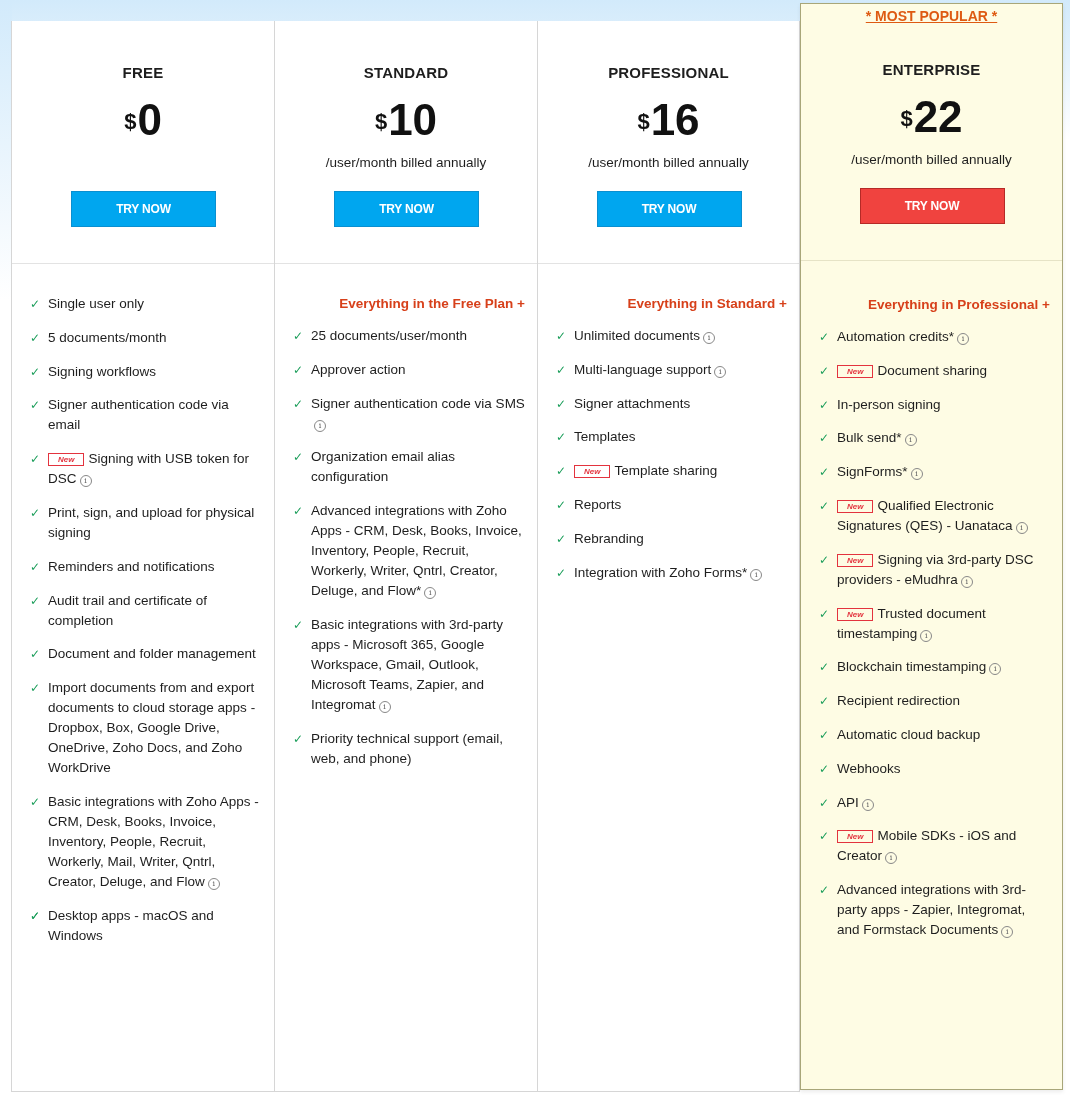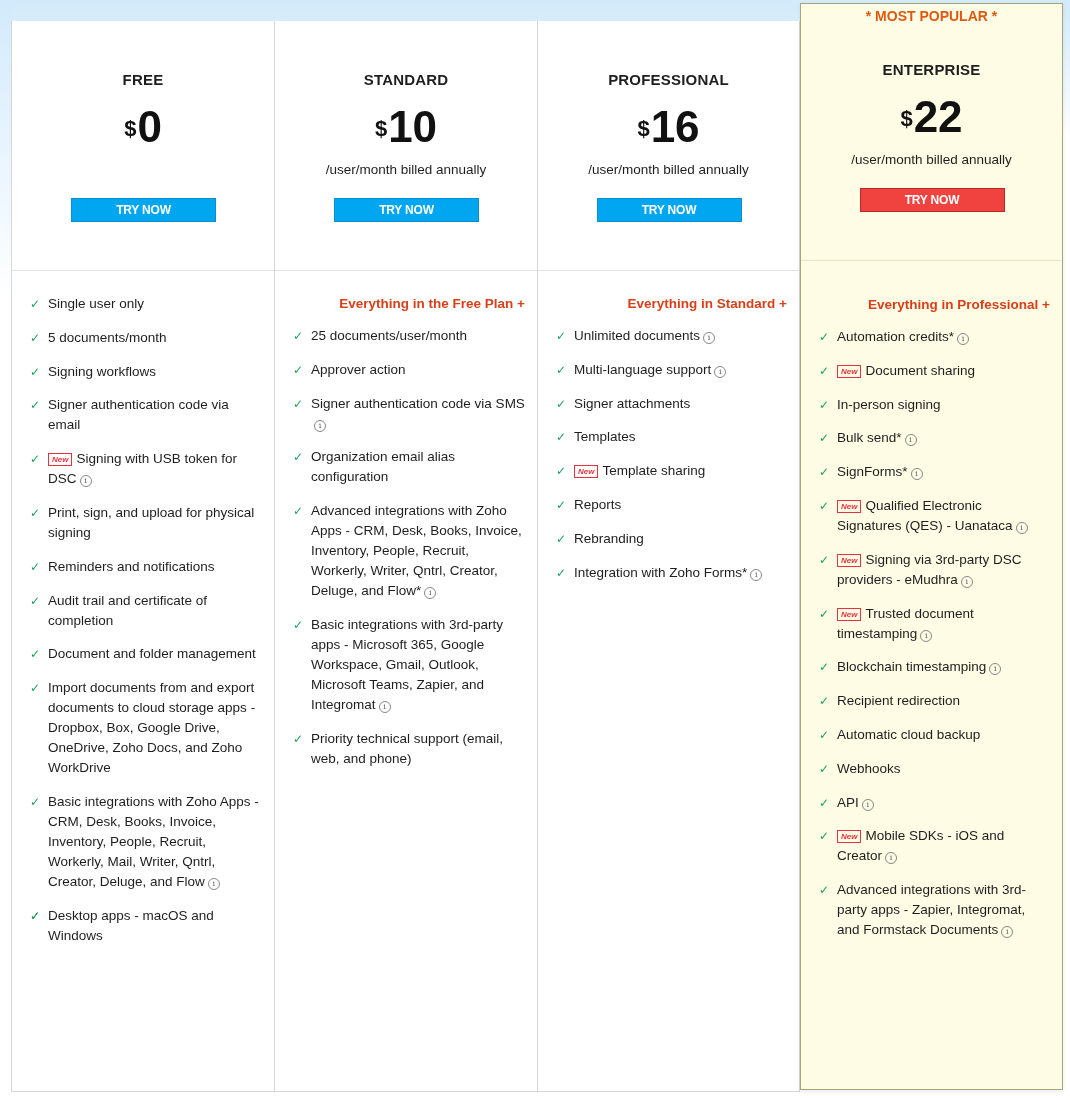--- a/index.html
+++ b/index.html
@@ -27,29 +27,29 @@
   .plan.p0 { left: 0; width: 263px; }
   .plan.p1 { left: 263px; width: 263px; }
   .plan.p2 { left: 526px; width: 263px; border-right: 1px solid #d6d6d6; }
   .plan.p3 {
     left: 789px; width: 263px; top: -18px; height: 1087px;
     background: #fefce4;
     border: 1px solid #a8a679;
     box-shadow: 0 2px 4px rgba(0,0,0,0.08);
   }
   .plan-head {
-    position: absolute; left: 0; right: 0; top: 11px; height: 239px;
+    position: absolute; left: 0; right: 0; top: 4px; height: 239px;
     border-bottom: 1px solid #e3e3e3;
     text-align: center;
   }
   .p3 .plan-head { top: 18px; border-bottom: 1px solid #e6e3c6; }
   .most-popular {
     position: absolute; left: 0; right: 0; top: 0px;
     text-align: center; font-weight: bold; font-size: 14px;
-    color: #de5a12; letter-spacing: 0;
+    color: #de5a12; letter-spacing: 0; text-decoration: underline;
   }
   .plan-name {
     position: absolute; left: 0; right: 0; top: 39px;
     font-size: 15px; font-weight: bold; color: #1e1e1e;
     letter-spacing: 0.2px;
   }
   .price {
     position: absolute; left: 0; right: 0; top: 68px;
     font-size: 44px; font-weight: bold; color: #111;
     line-height: 54px;
@@ -57,21 +57,21 @@
   .price .cur {
     font-size: 22px; vertical-align: top; position: relative; top: 2px;
     font-weight: bold; margin-right: 1px;
   }
   .billing {
     position: absolute; left: 0; right: 0; top: 130px;
     font-size: 13.5px; color: #1e1e1e;
   }
   .try-btn {
     position: absolute; left: 50%; top: 166px;
-    width: 145px; height: 24px; margin-left: -72px;
+    width: 145px; height: 36px; margin-left: -72px;
     background: #00a6ef; border: 1px solid #0a8fd0;
     color: #fff; font-weight: bold; font-size: 12px;
     display: flex; align-items: center; justify-content: center;
     cursor: pointer; letter-spacing: -0.2px;
   }
   .try-btn.red { background: #f0433f; border: 1px solid #b52a26; }
   .features {
     position: absolute; left: 18px; right: 12px; top: 273px;
   }
   .p3 .features { top: 291px; }
@@ -85,21 +85,21 @@
     font-size: 13.5px; line-height: 20px; color: #1e1e1e;
     margin-bottom: 13.8px;
   }
   .feat-item .check {
     position: absolute; left: 0; top: 0;
     color: #1b9e5a; font-size: 12px; font-weight: bold;
   }
   .new-badge {
     display: inline-block; border: 1px solid #e3333e;
     color: #e3333e; font-size: 8px; font-style: italic; font-weight: bold;
-    padding: 0 3px; line-height: 11px; height: 13px;
+    padding: 0 9px; line-height: 11px; height: 13px;
     vertical-align: 1px; margin-right: 4px;
   }
   .info-icon {
     display: inline-block; width: 12px; height: 12px;
     border: 1px solid #888; border-radius: 50%;
     font-size: 8px; line-height: 10px; text-align: center;
     color: #666; font-family: "DejaVu Serif", serif; font-style: normal;
     vertical-align: 0px; margin-left: 3px;
   }
 </style>

